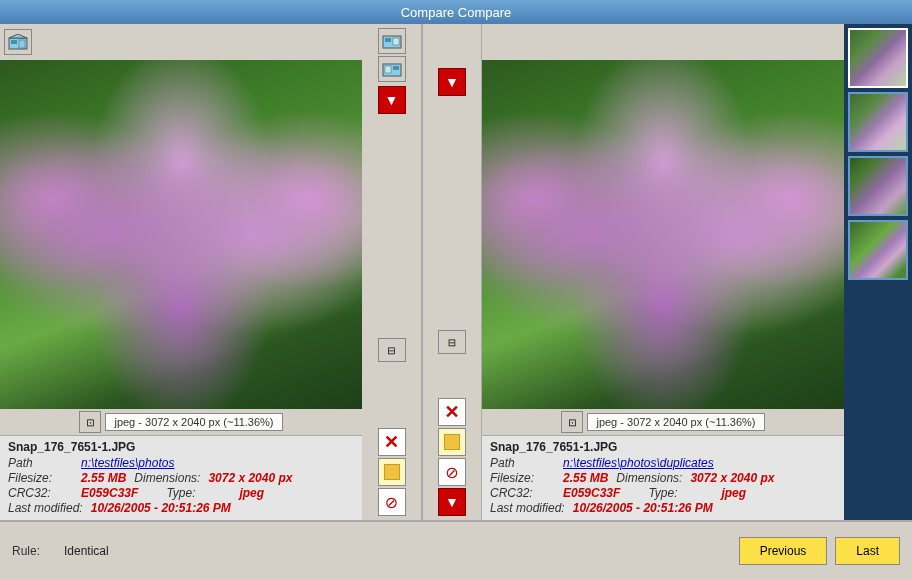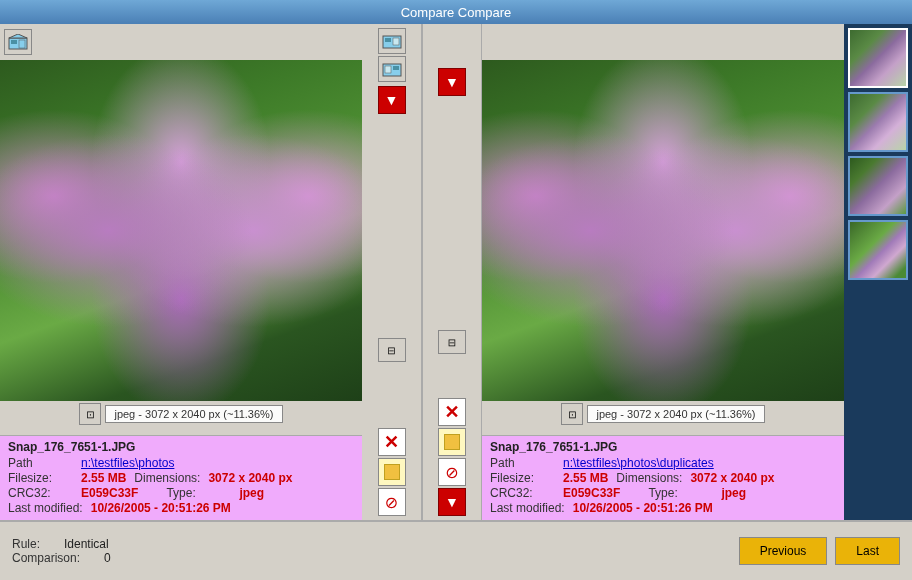--- a/index.html
+++ b/index.html
@@ -70,29 +70,29 @@
       text-align: center;
       color: #333;
     }
     .img-label-row {
       display: flex;
       justify-content: center;
       padding: 2px;
     }
     .info-section {
       padding: 4px 8px;
-      background: #f0abfc;
+      background: #e5e5e5;
       border-top: 1px solid #aaa;
-      margin-top: 8px;
     }
     .info-row {
       display: flex;
       align-items: flex-end;
       gap: 8px;
       margin: 1px 0;
+      font-style: italic;
     }
     .info-label {
       color: #333;
       min-width: 65px;
     }
     .info-value {
       color: #cc0000;
       font-weight: bold;
     }
     .info-link {
@@ -170,21 +170,21 @@
     .footer-rule-value {
       font-weight: normal;
       color: #222;
     }
     .footer-buttons {
       display: flex;
       gap: 8px;
     }
     .nav-btn {
       padding: 6px 20px;
-      background: #eab308;
+      background: #fde047;
       border: 1px solid #888;
       cursor: pointer;
       font-size: 12px;
       min-width: 80px;
       text-align: center;
     }
     .sidebar-thumb {
       width: 60px;
       height: 60px;
       border: 2px solid #6699cc;
@@ -386,22 +386,18 @@
     </div>
   </div>
 </div>
 
 <div class="footer-bar">
   <div class="footer-info">
     <div class="footer-rule">
       <span class="footer-rule-label">Rule:</span>
       <span class="footer-rule-value">Identical</span>
     </div>
-    <div class="footer-rule">
-      <span class="footer-rule-label">Comparison:</span>
-      <span class="footer-rule-value">0</span>
-    </div>
   </div>
   <div class="footer-buttons">
     <button class="nav-btn">Previous</button>
     <button class="nav-btn" style="min-width:60px;">Last</button>
   </div>
 </div>
 
 </body></html>

